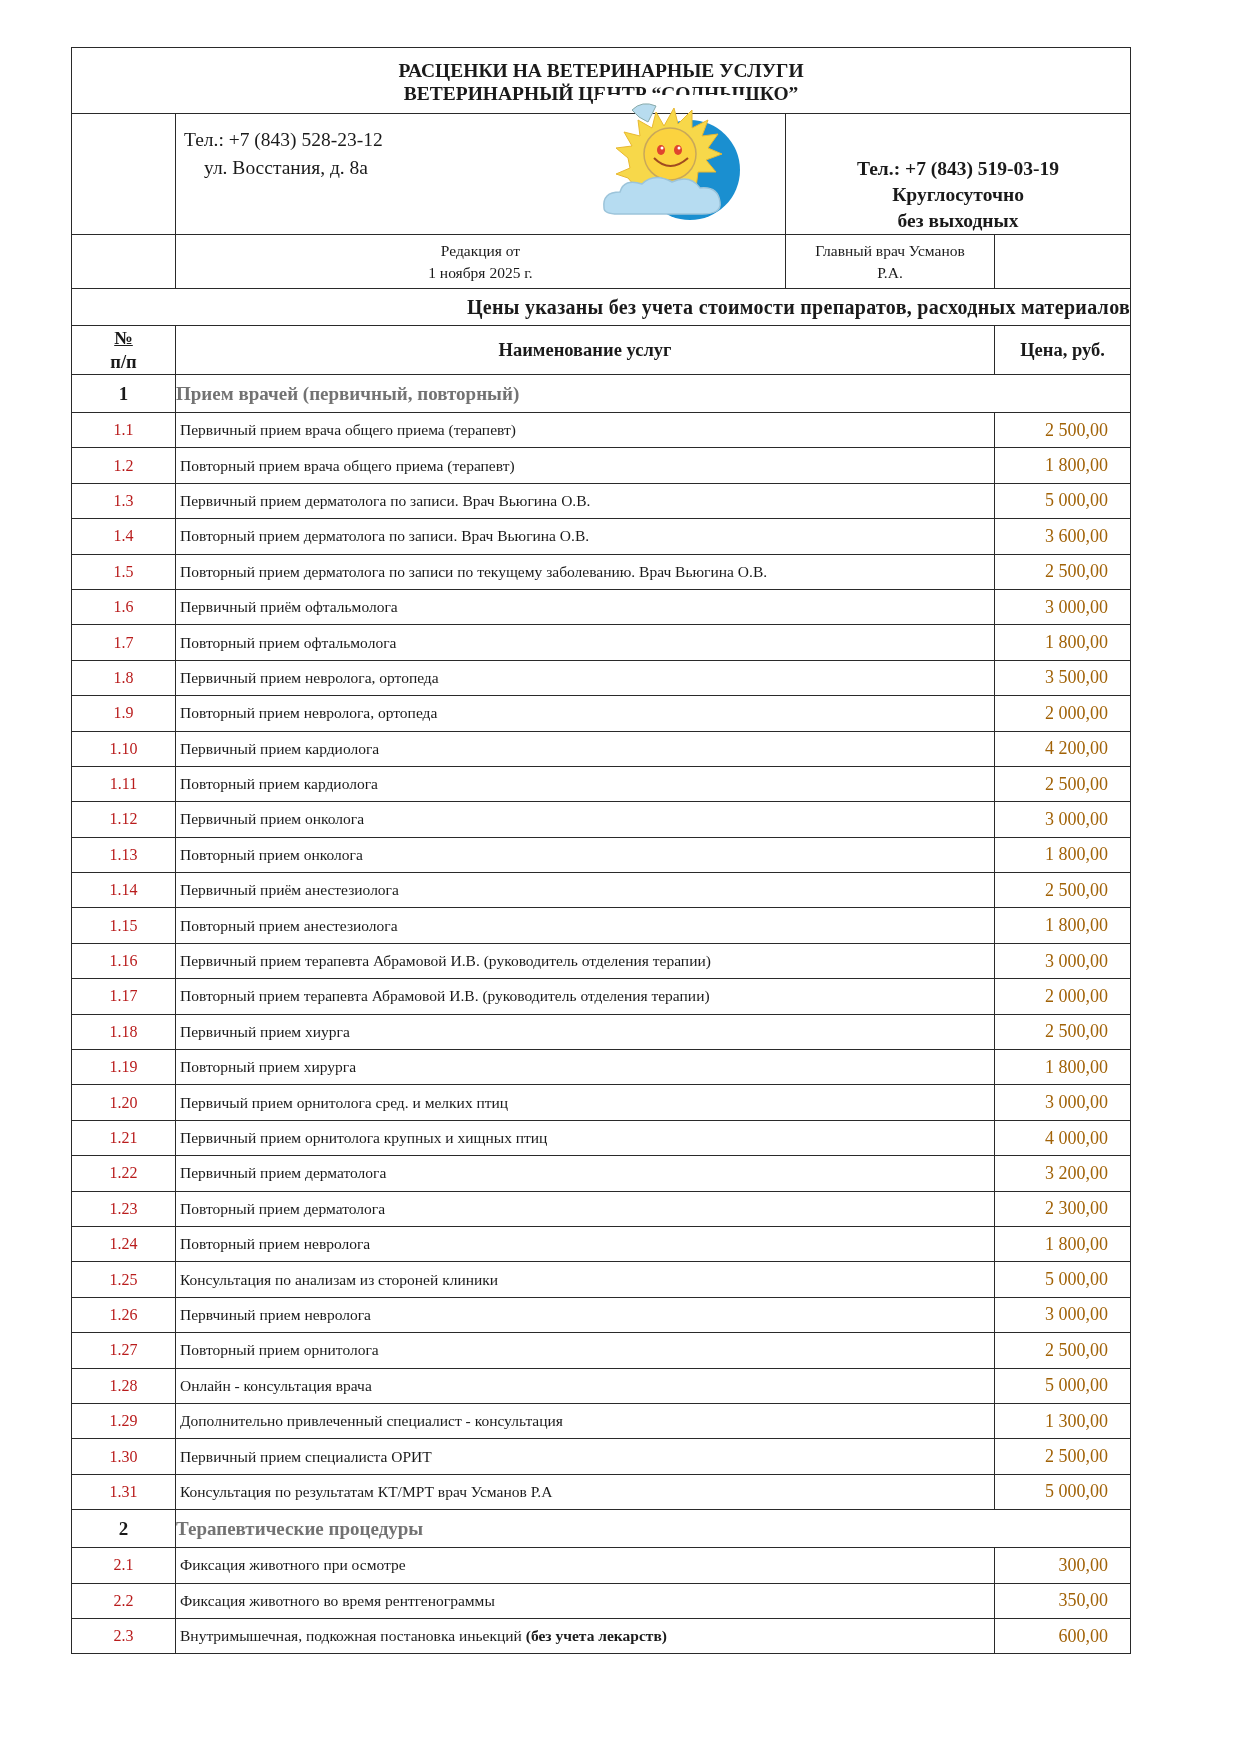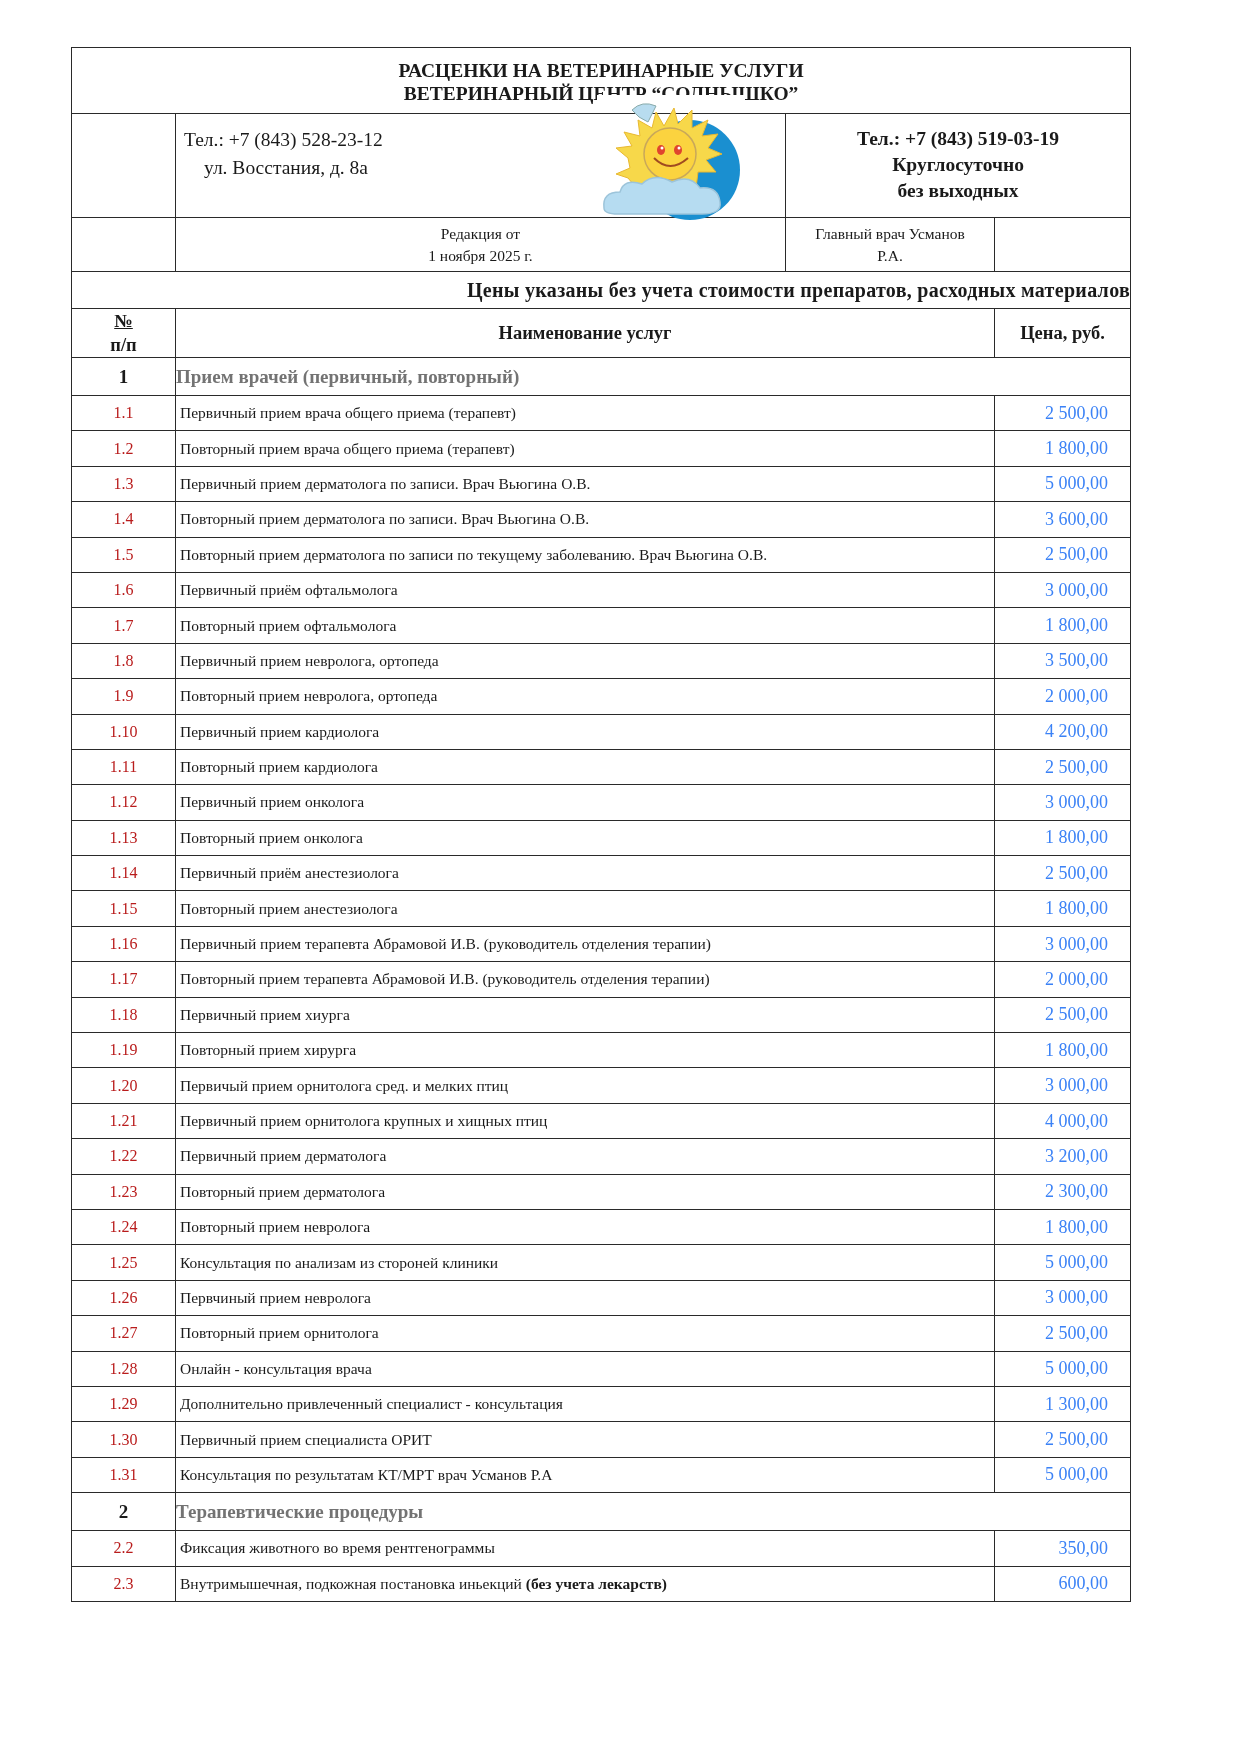--- a/index.html
+++ b/index.html
@@ -7,32 +7,32 @@
          font-family:"Liberation Serif","DejaVu Serif",serif; color:#1a1a1a; }
   .sheet { position:absolute; left:71px; top:47px; width:1059px; }
   table { border-collapse:collapse; width:1059px; table-layout:fixed; }
   td { border:1.5px solid #2a2a2a; padding:0; vertical-align:middle; }
   .c1 { width:104px; } .c2 { width:610px; } .c3 { width:209px; } .c4 { width:136px; }
   .title-row td { height:63px; text-align:center; font-weight:bold; font-size:19.5px; line-height:23px; padding-top:2px; }
   .contact-row td { height:91px; }
   .contact-left { font-weight:normal; font-size:19.5px; line-height:28px; padding-left:8px !important; vertical-align:top !important; padding-top:12px !important; }
   .contact-left .addr { padding-left:20px; }
   .contact-right { font-weight:bold; font-size:19.5px; line-height:26px; text-align:center; vertical-align:top !important; padding-top:12px !important; }
-  .contact-right .phone { padding-left:0; }
+  .contact-right .phone { padding-left:0;margin-top:30px; }
   .edit-row td { height:53px; font-size:15.5px; line-height:22px; text-align:center;margin-top:12px; }
   .note-row td { height:36px; text-align:right; font-weight:bold; font-size:20px; letter-spacing:0.3px; }
   .head-row td { height:47px; text-align:center; font-weight:bold; font-size:18.5px; line-height:24px; }
   .head-row .num u { text-decoration:underline; }
   .sec-row td { height:37px; font-weight:bold; font-size:19px; }
   .sec-row .num { text-align:center; }
   .sec-row .sec-title { color:#737373; padding-right:0; }
   .row td { height:34.4px; font-size:15.5px; }
   .row .num { text-align:center; color:#b91c1c; font-size:16px; }
   .row .name { padding-left:4px; white-space:nowrap; overflow:hidden; }
-  .row .price { text-align:right; padding-right:22px; font-size:18px; color:#3b82f6; }
+  .row .price { text-align:right; padding-right:22px; font-size:18px; color:#a16207; }
   .row .name b { font-weight:bold; }
   .logo { position:absolute; left:598px; top:98px; width:145px; height:126px; }
   .logo-mask { position:absolute; left:597px; top:95px; width:148px; height:17px; background:#fff; }
 </style>
 </head>
 <body>
 
 <div class="sheet">
   <table>
     <colgroup>
@@ -238,20 +238,25 @@
           <td class="price">2 500,00</td>
         </tr>
         <tr class="row">
           <td class="num">1.31</td>
           <td colspan="2" class="name"><span>Консультация по результатам КТ/МРТ врач Усманов Р.А</span></td>
           <td class="price">5 000,00</td>
         </tr>
         <tr class="sec-row">
           <td class="num">2</td>
           <td colspan="3" class="sec-title">Терапевтические процедуры</td>
+        </tr>
+        <tr class="row">
+          <td class="num">2.1</td>
+          <td colspan="2" class="name"><span>Фиксация  животного при осмотре</span></td>
+          <td class="price">300,00</td>
         </tr>
         <tr class="row">
           <td class="num">2.2</td>
           <td colspan="2" class="name"><span>Фиксация животного во время рентгенограммы</span></td>
           <td class="price">350,00</td>
         </tr>
         <tr class="row">
           <td class="num">2.3</td>
           <td colspan="2" class="name"><span>Внутримышечная, подкожная  постановка иньекций </span><b>(без учета лекарств)</b></td>
           <td class="price">600,00</td>

